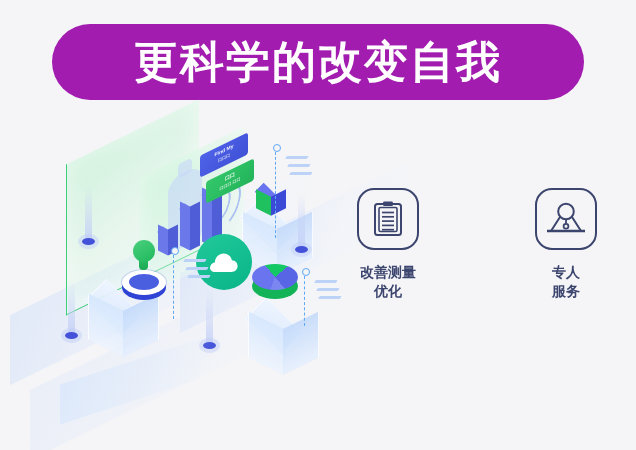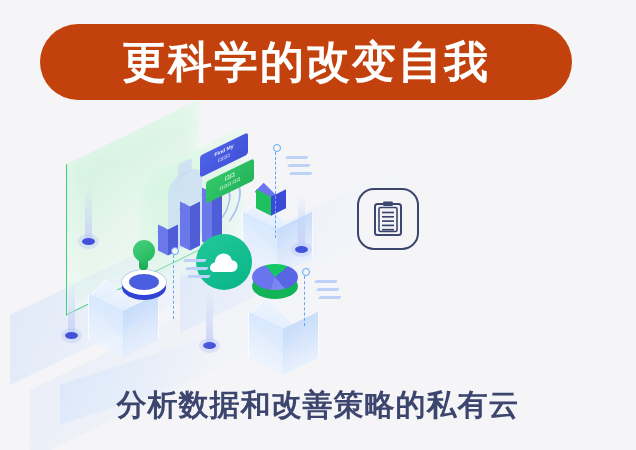--- a/index.html
+++ b/index.html
@@ -18,26 +18,26 @@
     position: relative;
     width: 636px;
     height: 450px;
     background: #f5f5f7;
     overflow: hidden;
   }
 
   
   .header-pill {
     position: absolute;
-    left: 40px;
+    left: 52px;
     top: 24px;
     width: 532px;
     height: 76px;
     border-radius: 38px;
-    background: #c2410c;
+    background: #a21caf;
     display: flex;
     align-items: center;
     justify-content: center;
   }
   .header-title {
     color: #ffffff;
     font-size: 44px;
     font-weight: bold;
     letter-spacing: 2px;
     line-height: 1;
@@ -462,20 +462,34 @@
           <rect x="4" y="4" width="26" height="31" rx="2.5" fill="none" stroke="#3c456e" stroke-width="2"></rect>
           <rect x="8" y="7.5" width="18" height="24" rx="1.5" fill="none" stroke="#3c456e" stroke-width="1.6"></rect>
           <rect x="12" y="1.5" width="10" height="4.6" rx="1.4" fill="#3c456e"></rect>
           <line x1="11" y1="12.5" x2="23" y2="12.5" stroke="#3c456e" stroke-width="1.7"></line>
           <line x1="11" y1="16.8" x2="23" y2="16.8" stroke="#3c456e" stroke-width="1.7"></line>
           <line x1="11" y1="21.1" x2="23" y2="21.1" stroke="#3c456e" stroke-width="1.7"></line>
           <line x1="11" y1="25.4" x2="23" y2="25.4" stroke="#3c456e" stroke-width="1.7"></line>
           <line x1="11" y1="29.7" x2="23" y2="29.7" stroke="#3c456e" stroke-width="1.7"></line>
         </svg>
       </div>
-    </div>
-
+      <div class="feature-label">改善测量
+优化</div>
+    </div>
+
+    <div class="feature">
+      <div class="feature-icon">
+        <svg width="44" height="40" viewBox="0 0 44 40" aria-hidden="true">
+          <circle cx="22" cy="12.5" r="7.8" fill="none" stroke="#3c456e" stroke-width="2"></circle>
+          <path d="M16 18 L7 32 M28 18 L37 32" fill="none" stroke="#3c456e" stroke-width="2" stroke-linecap="round"></path>
+          <path d="M22 20.3 v4.2" stroke="#3c456e" stroke-width="1.8"></path>
+          <circle cx="22" cy="27.2" r="2.4" fill="none" stroke="#3c456e" stroke-width="1.8"></circle>
+          <line x1="3" y1="32" x2="41" y2="32" stroke="#3c456e" stroke-width="2.4"></line>
+        </svg>
+      </div>
+      <div class="feature-label">专人
+服务</div>
+    </div>
   </div>
 
   <div class="corner-swoosh"></div>
-  <div class="footer-tag">分析数据和改善策略的私有云</div>
 
 </div>
 
 </body></html>

